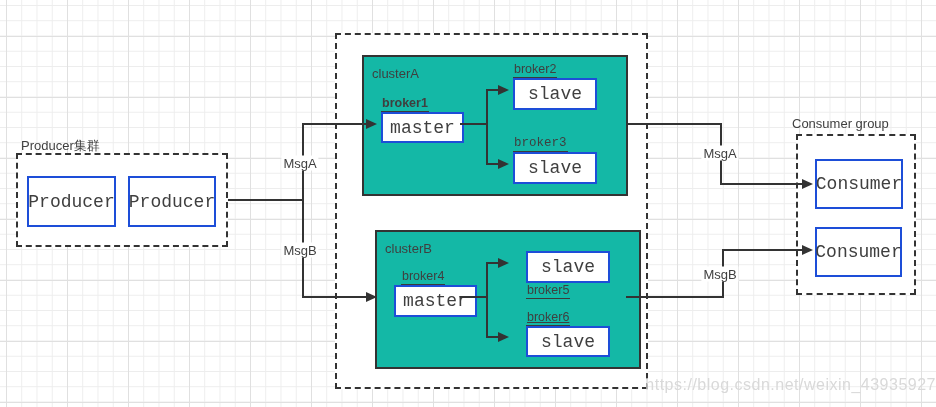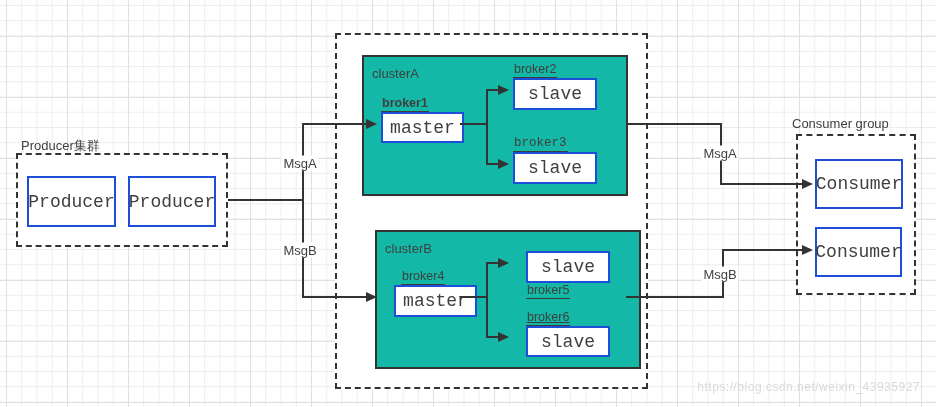--- a/index.html
+++ b/index.html
@@ -23,21 +23,21 @@
   .group-label{position:absolute;font-size:13px;white-space:nowrap;color:#3f3f3f;}
   .cluster-name{position:absolute;font-size:13px;white-space:nowrap;color:#3f3f3f;}
   .node-label{position:absolute;font-size:12.5px;white-space:nowrap;color:#3f3f3f;
     border-bottom:1px solid #3a3a3a;padding:0 1px 1px 1px;line-height:14px;}
   .hline{position:absolute;height:2px;background:#333;}
   .vline{position:absolute;width:2px;background:#333;}
   .arrowhead{position:absolute;width:0;height:0;
     border-top:5px solid transparent;border-bottom:5px solid transparent;border-left:11px solid #333;}
   .msg-label{position:absolute;transform:translate(-50%,-50%);background:#fff;
     font-size:13px;padding:0 2px;white-space:nowrap;color:#3f3f3f;}
-  .watermark{position:absolute;right:16px;bottom:13px;font-size:12px;color:#d9d9d9;letter-spacing:.5px;}
+  .watermark{position:absolute;right:0;bottom:13px;font-size:16px;color:#d9d9d9;letter-spacing:.5px;}
 </style>
 </head>
 <body>
 
 <div class="canvas">
 
   <div class="dashed-group" style="left:16px;top:153px;width:212px;height:94px;">
     <div class="group-label" style="left:3px;top:-18px;">Producer集群</div>
     <div class="node-box" style="left:9px;top:21px;width:89px;height:51px;">Producer</div>
     <div class="node-box" style="left:110px;top:21px;width:88px;height:51px;">Producer</div>

